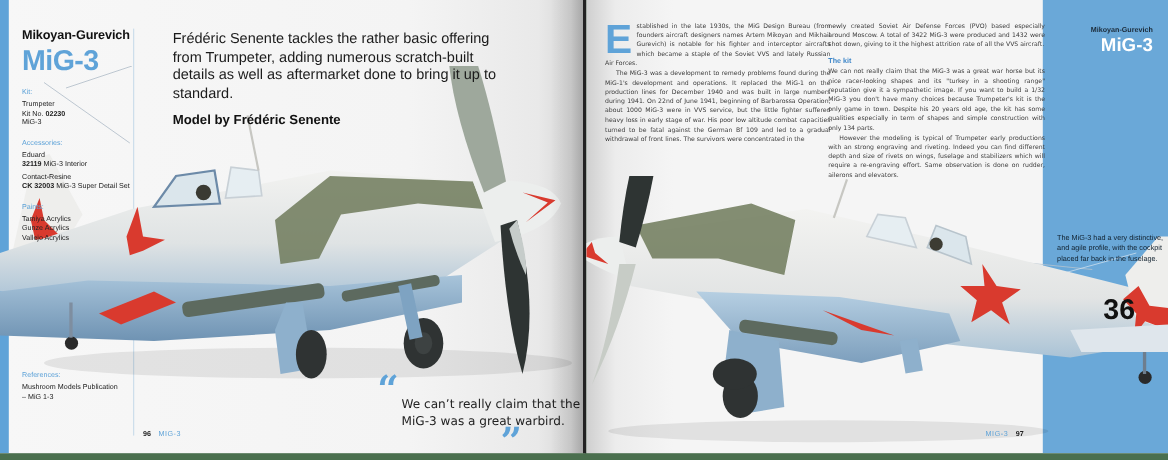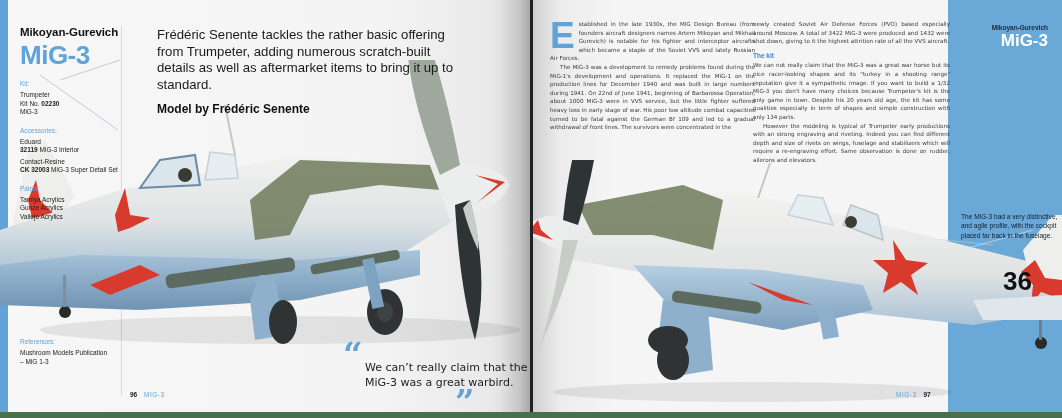--- a/index.html
+++ b/index.html
@@ -159,21 +159,21 @@
       <div class="sec-line">Vallejo Acrylics</div>
     </div>
 
     <div class="refs">
       <div class="sec-h">References:</div>
       <div class="sec-line">Mushroom Models Publication</div>
       <div class="sec-line">– MiG 1-3</div>
     </div>
 
     <div class="intro">
-      <div class="lede">Frédéric Senente tackles the rather basic offering from Trumpeter, adding numerous scratch-built details as well as aftermarket items to bring it up to standard.</div>
+      <div class="lede">Frédéric Senente tackles the rather basic offering from Trumpeter, adding numerous scratch-built details as well as aftermarket done to bring it up to standard.</div>
       <div class="byline">Model by Frédéric Senente</div>
     </div>
 
     <div class="quote">
       <div class="q-open">“</div>
       <div class="q-text">We can’t really claim that the MiG-3 was a great warbird.</div>
       <div class="q-close">”</div>
     </div>
 
     <div class="folio-left">

